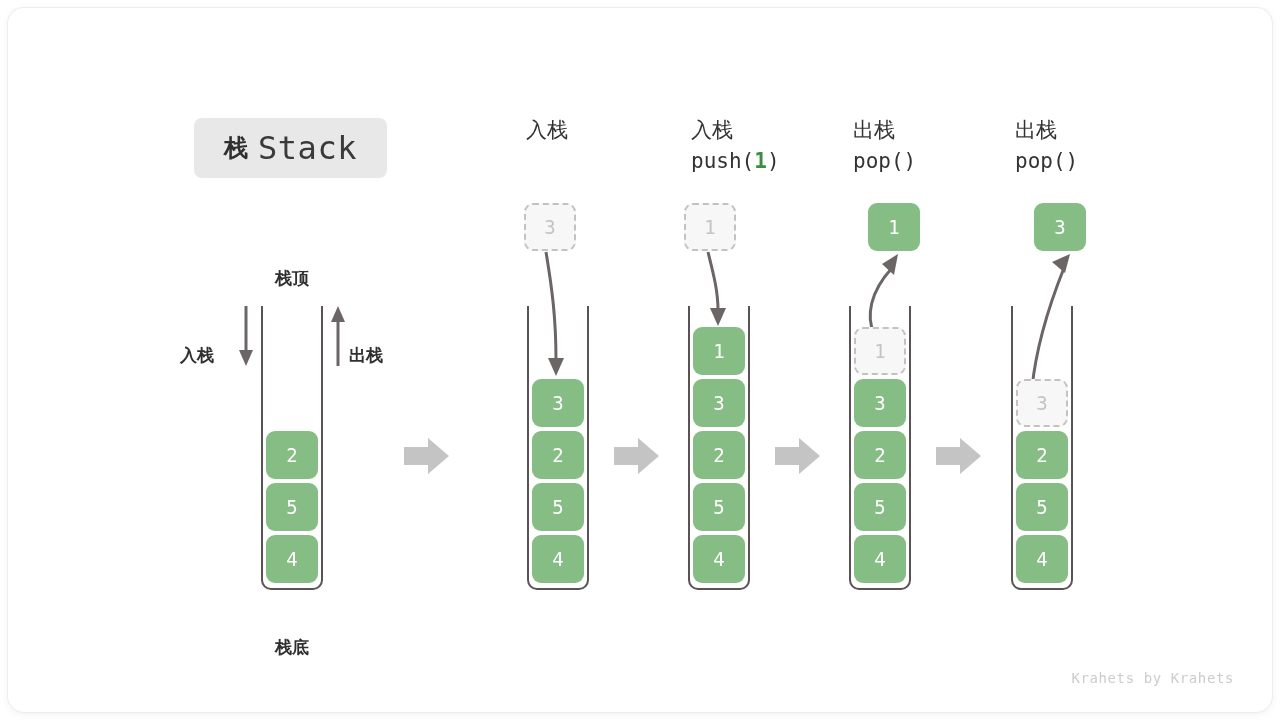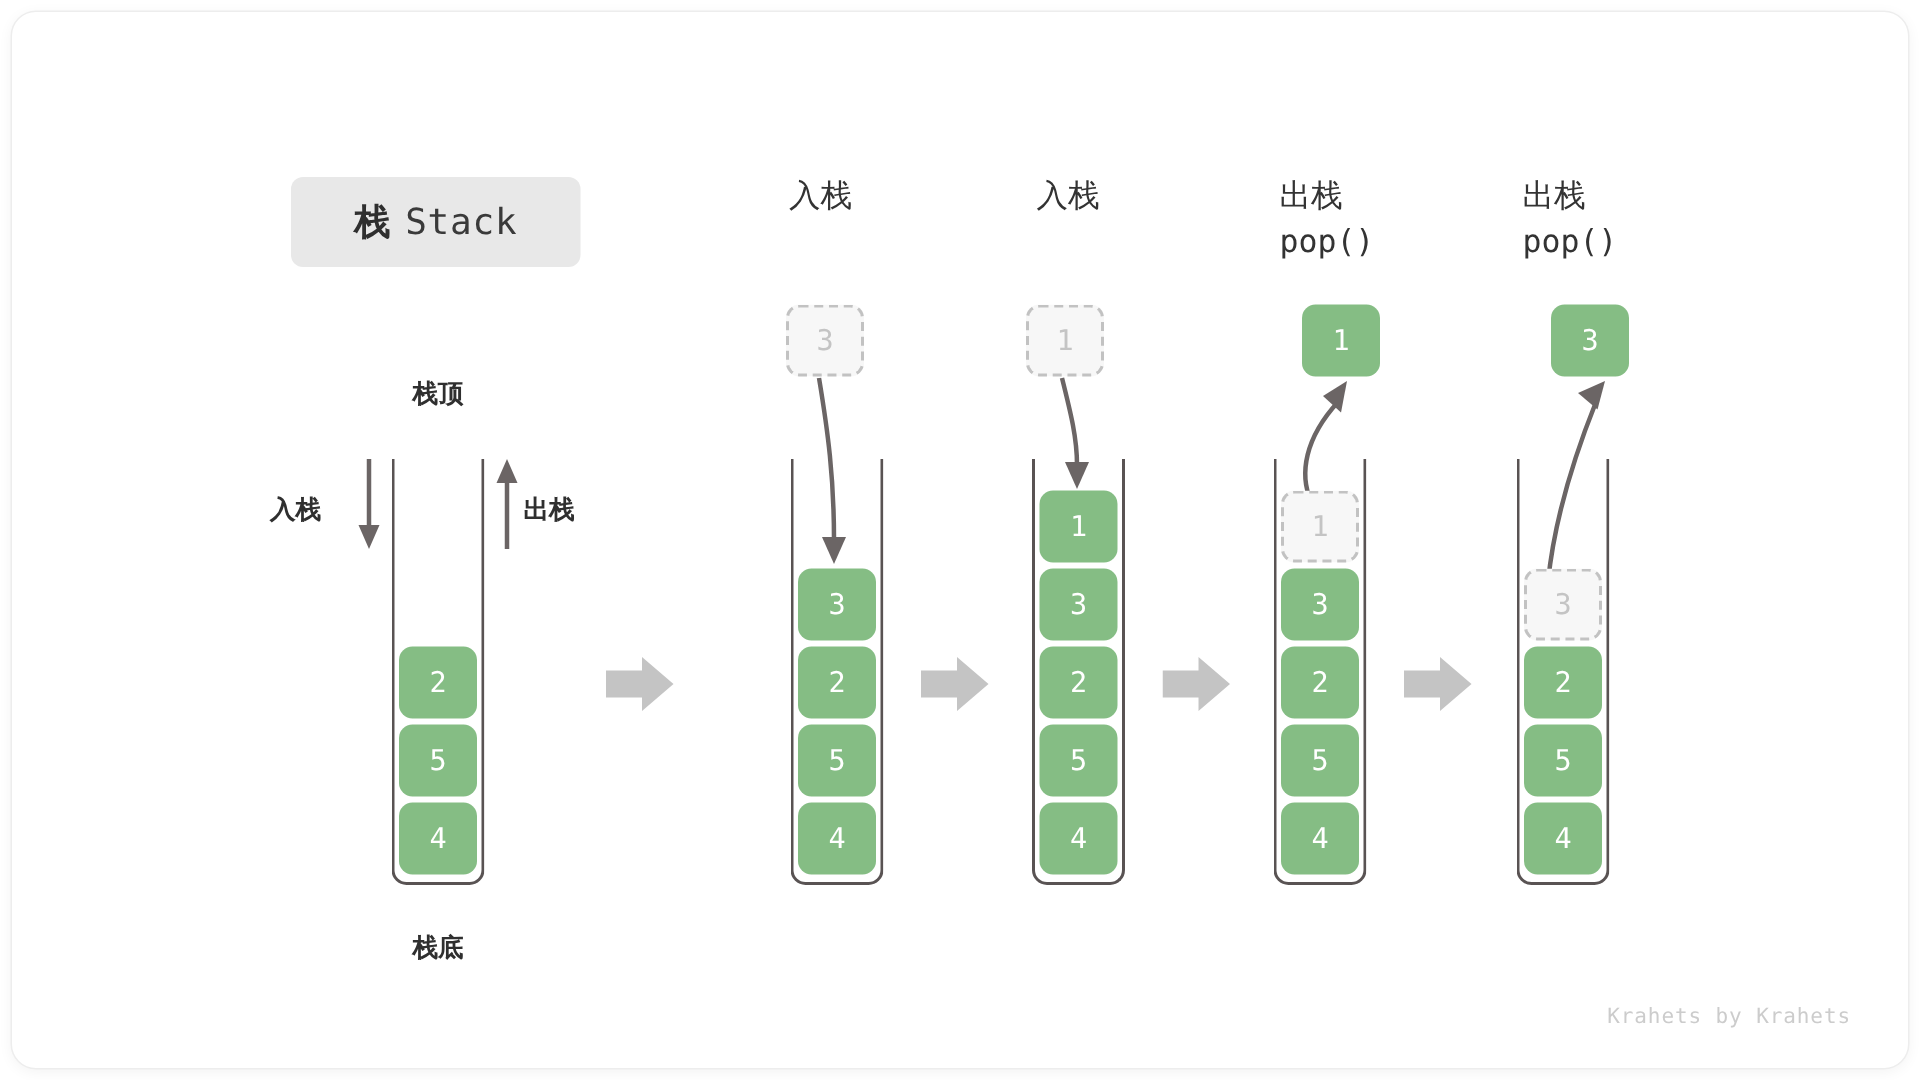--- a/index.html
+++ b/index.html
@@ -43,31 +43,32 @@
     gap: 10px;
   }
   #title-chip .cn {
     font-family: "DejaVu Sans", sans-serif;
     font-size: 24px;
     font-weight: bold;
     color: #2f2f2f;
   }
   #title-chip .en {
     font-family: "DejaVu Sans Mono", monospace;
-    font-size: 24px;
+    font-size: 32px;
     color: #3a3a3a;
     letter-spacing: 0.5px;
   }
 
   
   .cnlabel {
     font-family: "DejaVu Sans", sans-serif;
     font-weight: bold;
     color: #2f2f2f;
     white-space: nowrap;
+    margin-top: 16px;
   }
 
   
   #top-label {
     position: absolute;
     left: 253px;
     top: 243px;
     width: 62px;
     text-align: center;
     font-size: 17px;
@@ -233,20 +234,21 @@
   <div class="stack" style="left:519px; top:298px; width:62px; height:284px;"></div>
   <div>
     <div class="cell filled" style="left:524px; top:371px;">3</div>
     <div class="cell filled" style="left:524px; top:423px;">2</div>
     <div class="cell filled" style="left:524px; top:475px;">5</div>
     <div class="cell filled" style="left:524px; top:527px;">4</div>
   </div>
 
   <div class="panel-head" style="left:683px; top:107px;">
     <div class="cn">入栈</div>
+    <div class="code"><span>push(</span><span class="arg">1</span><span>)</span></div>
   </div>
   <div class="cell ghost" style="left:676px; top:195px;">1</div>
   <svg class="curve" style="left:672px; top:240px;" width="80" height="85" viewBox="0 0 80 85">
     <path d="M 28 4 C 34 28, 38 44, 38 62" stroke="#6b6565" stroke-width="3" fill="none"></path>
     <polygon points="38,78 30,60 46,60" fill="#6b6565"></polygon>
   </svg>
   <div class="stack" style="left:680px; top:298px; width:62px; height:284px;"></div>
   <div>
     <div class="cell filled" style="left:685px; top:319px;">1</div>
     <div class="cell filled" style="left:685px; top:371px;">3</div>

